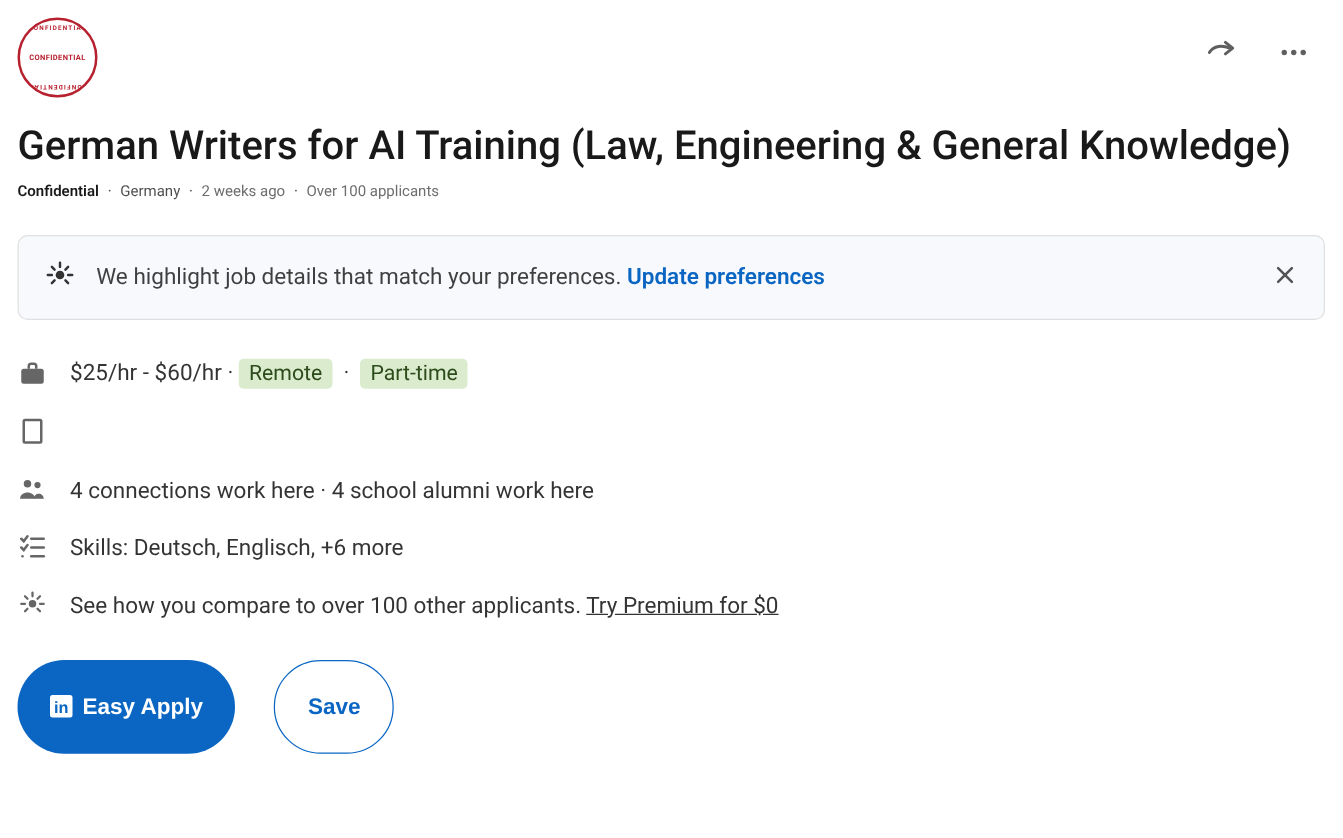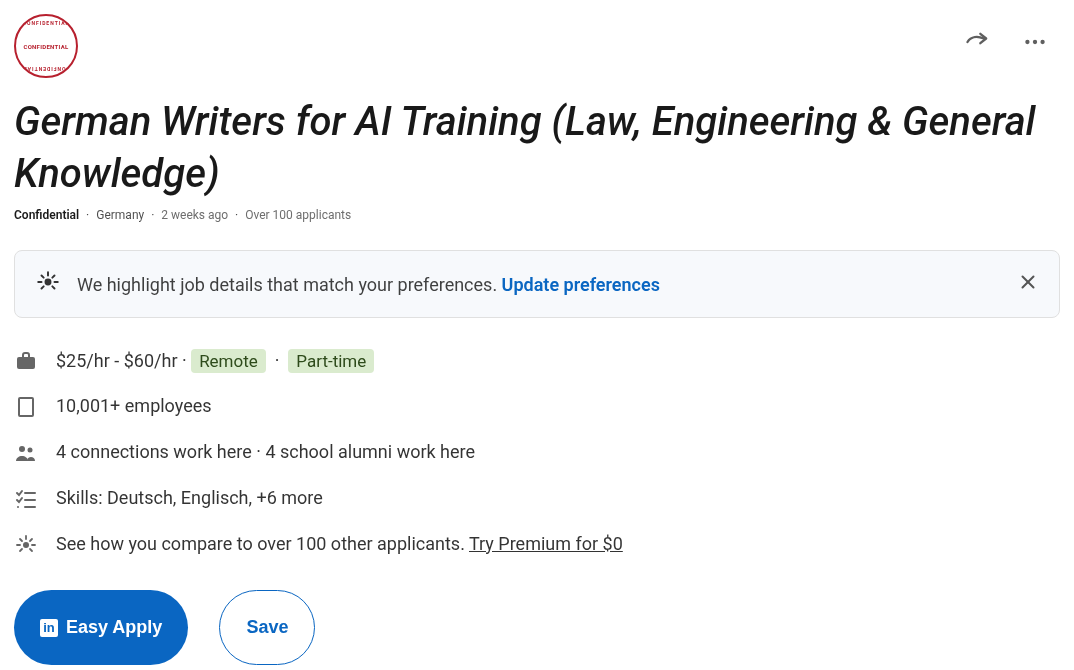--- a/index.html
+++ b/index.html
@@ -53,26 +53,25 @@
     border: none;
     cursor: pointer;
     color: #666;
     padding: 6px;
     border-radius: 50%;
     display: flex;
     align-items: center;
     justify-content: center;
   }
   .title {
-    font-size: 40px;
+    font-size: 32px;
     font-weight: 500;
     line-height: 1.3;
     margin-top: 18px;
     color: rgba(0,0,0,0.9);
-    font-style: italic;
   }
   .meta {
     font-size: 12px;
     color: rgba(0,0,0,0.7);
     margin-top: 8px;
   }
   .meta .company { font-weight: 600; color: rgba(0,0,0,0.9); }
   .meta .sep { margin: 0 4px; }
   .meta .ago, .meta .applicants { color: #6e6e6e; }
   .banner {
@@ -107,21 +106,21 @@
     cursor: pointer;
     color: #666;
     padding: 6px;
     border-radius: 50%;
   }
   .details {
     margin-top: 20px;
   }
   .detail-row {
     display: flex;
-    align-items: flex-start;
+    align-items: flex-end;
     gap: 18px;
     padding: 11px 0;
     font-size: 18px;
     color: rgba(0,0,0,0.8);
   }
   .detail-icon {
     width: 24px;
     display: flex;
     align-items: center;
     justify-content: center;
@@ -258,21 +257,20 @@
       <svg width="24" height="24" viewBox="0 0 24 24" fill="none" stroke="#666" stroke-width="2">
           <rect x="5" y="3" width="14" height="18" rx="1"></rect>
           <line x1="9" y1="7" x2="9" y2="7.01"></line>
           <line x1="15" y1="7" x2="15" y2="7.01"></line>
           <line x1="9" y1="11" x2="9" y2="11.01"></line>
           <line x1="15" y1="11" x2="15" y2="11.01"></line>
           <line x1="9" y1="15" x2="9" y2="15.01"></line>
           <line x1="15" y1="15" x2="15" y2="15.01"></line>
         </svg>
     </span>
-    <span>10,001+ employees</span>
   </div>
 
   <div class="detail-row">
     <span class="detail-icon">
       <svg width="24" height="24" viewBox="0 0 24 24" fill="#666">
           <circle cx="8" cy="8" r="3"></circle>
           <circle cx="16" cy="9" r="2.5"></circle>
           <path d="M2 20c0-3 3-5 6-5s6 2 6 5"></path>
           <path d="M13 20c0-2.4 2-4 4-4s4 1.6 4 4"></path>
         </svg>

